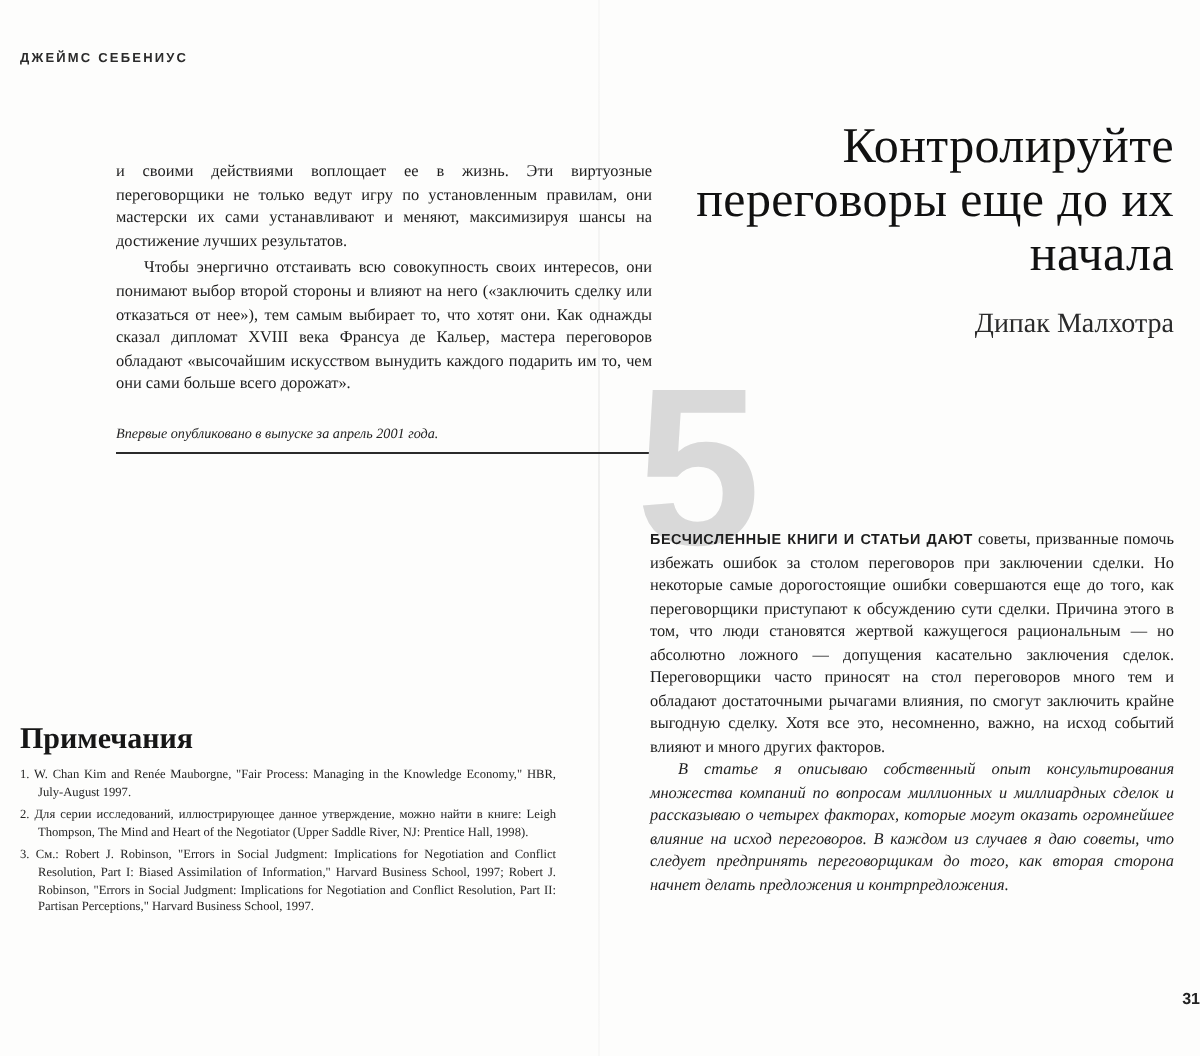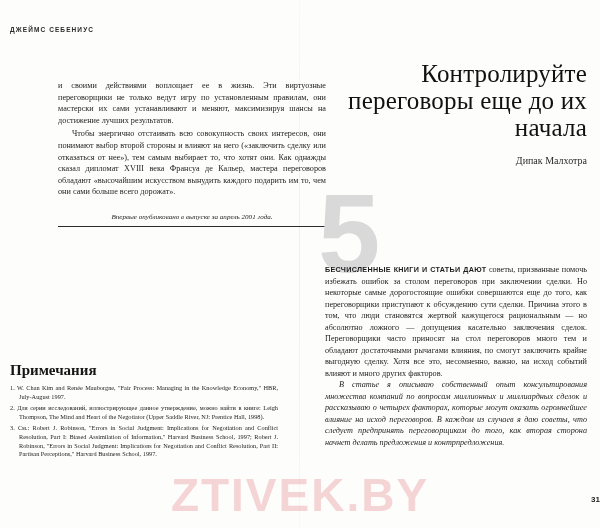--- a/index.html
+++ b/index.html
@@ -58,21 +58,21 @@
     hyphens: auto;
   }
   .body-par + .body-par {
     text-indent: 14px;
     margin-top: 2px;
   }
   .pub-note {
     margin-top: 14px;
     font-size: 7.1px;
     font-style: italic;
-    text-align: center;
+    text-align: left;
     color: #222;
     line-height: 10px;
   }
   .pub-note .rule {
     display: block;
     height: 1px;
     background: #2b2b2b;
     margin-top: 4px;
     width: 100%;
   }
@@ -104,21 +104,21 @@
     font-family: "Liberation Serif", serif;
     font-size: 25px;
     line-height: 27px;
     font-weight: 400;
     color: #111;
     margin: 0;
     letter-spacing: 0.2px;
   }
   .chapter-author {
     margin-top: 14px;
-    font-size: 10px;
+    font-size: 14px;
     color: #2a2a2a;
     font-family: "Liberation Serif", serif;
   }
   .big-numeral {
     position: absolute;
     left: 318px;
     top: 186px;
     font-family: "Liberation Sans", sans-serif;
     font-size: 112px;
     line-height: 96px;
@@ -216,14 +216,13 @@
 
   <div class="big-numeral">5</div>
 
   <div class="right-body">
     <p class="lead-par"><span class="smallcaps">БЕСЧИСЛЕННЫЕ КНИГИ И СТАТЬИ ДАЮТ</span> <span>советы, призванные помочь избежать ошибок за столом переговоров при заключении сделки. Но некоторые самые дорогостоящие ошибки совершаются еще до того, как переговорщики приступают к обсуждению сути сделки. Причина этого в том, что люди становятся жертвой кажущегося рациональным — но абсолютно ложного — допущения касательно заключения сделок. Переговорщики часто приносят на стол переговоров много тем и обладают достаточными рычагами влияния, по смогут заключить крайне выгодную сделку. Хотя все это, несомненно, важно, на исход событий влияют и много других факторов.</span></p>
     <p class="lead-par">В статье я описываю собственный опыт консультирования множества компаний по вопросам миллионных и миллиардных сделок и рассказываю о четырех факторах, которые могут оказать огромнейшее влияние на исход переговоров. В каждом из случаев я даю советы, что следует предпринять переговорщикам до того, как вторая сторона начнет делать предложения и контрпредложения.</p>
   </div>
 
   <div class="folio">31</div>
 
-  <div class="watermark">ZTIVEK.BY</div>
 </div>
 
 </body></html>

